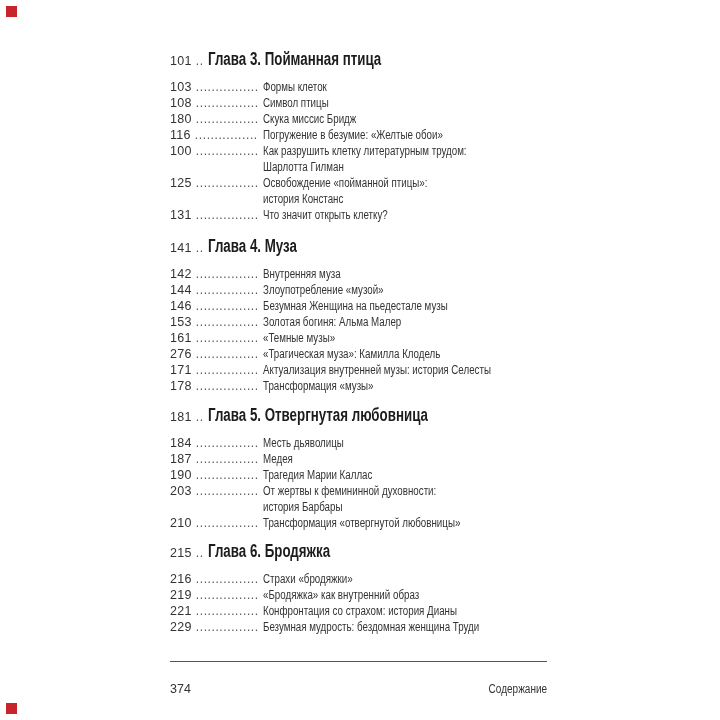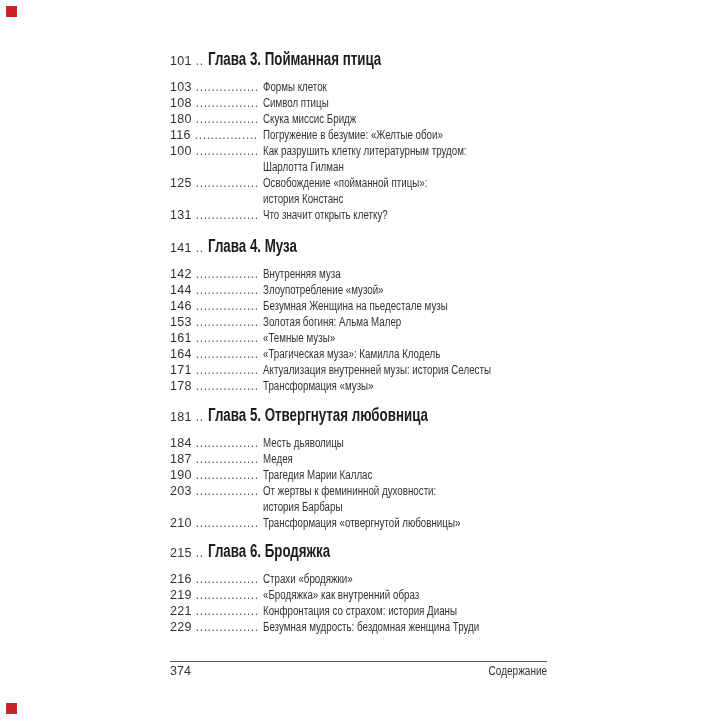--- a/index.html
+++ b/index.html
@@ -54,21 +54,21 @@
     white-space:nowrap; font-size:12.5px; color:#333;
   }
   .chapter-title {
     display:inline-block; transform:scaleX(0.74); transform-origin:0 100%;
     white-space:nowrap; font-size:18px; font-weight:bold; color:#1c1c1c;
   }
 
   
   .footer {
     position:absolute; left:170px; top:661px; width:377px;
-    border-top:1.5px solid #555; padding-top:2px;
+    border-top:1.5px solid #555; padding-top:20px;
     display:flex; justify-content:space-between; align-items:baseline;
     font-size:12.5px; color:#333;
   }
   .footer .footer-label {
     display:inline-block; transform:scaleX(0.8); transform-origin:100% 100%;
     white-space:nowrap;
   }
 </style>
 </head>
 <body>
@@ -188,21 +188,21 @@
           </div>
           <div class="entry-row">
             <span class="lead">
               <span class="num">161</span>
               <span class="dots"></span>
             </span>
             <span class="title">«Темные музы»</span>
           </div>
           <div class="entry-row">
             <span class="lead">
-              <span class="num">164</span>
+              <span class="num">276</span>
               <span class="dots"></span>
             </span>
             <span class="title">«Трагическая муза»: Камилла Клодель</span>
           </div>
           <div class="entry-row">
             <span class="lead">
               <span class="num">171</span>
               <span class="dots"></span>
             </span>
             <span class="title">Актуализация внутренней музы: история Селесты</span>

